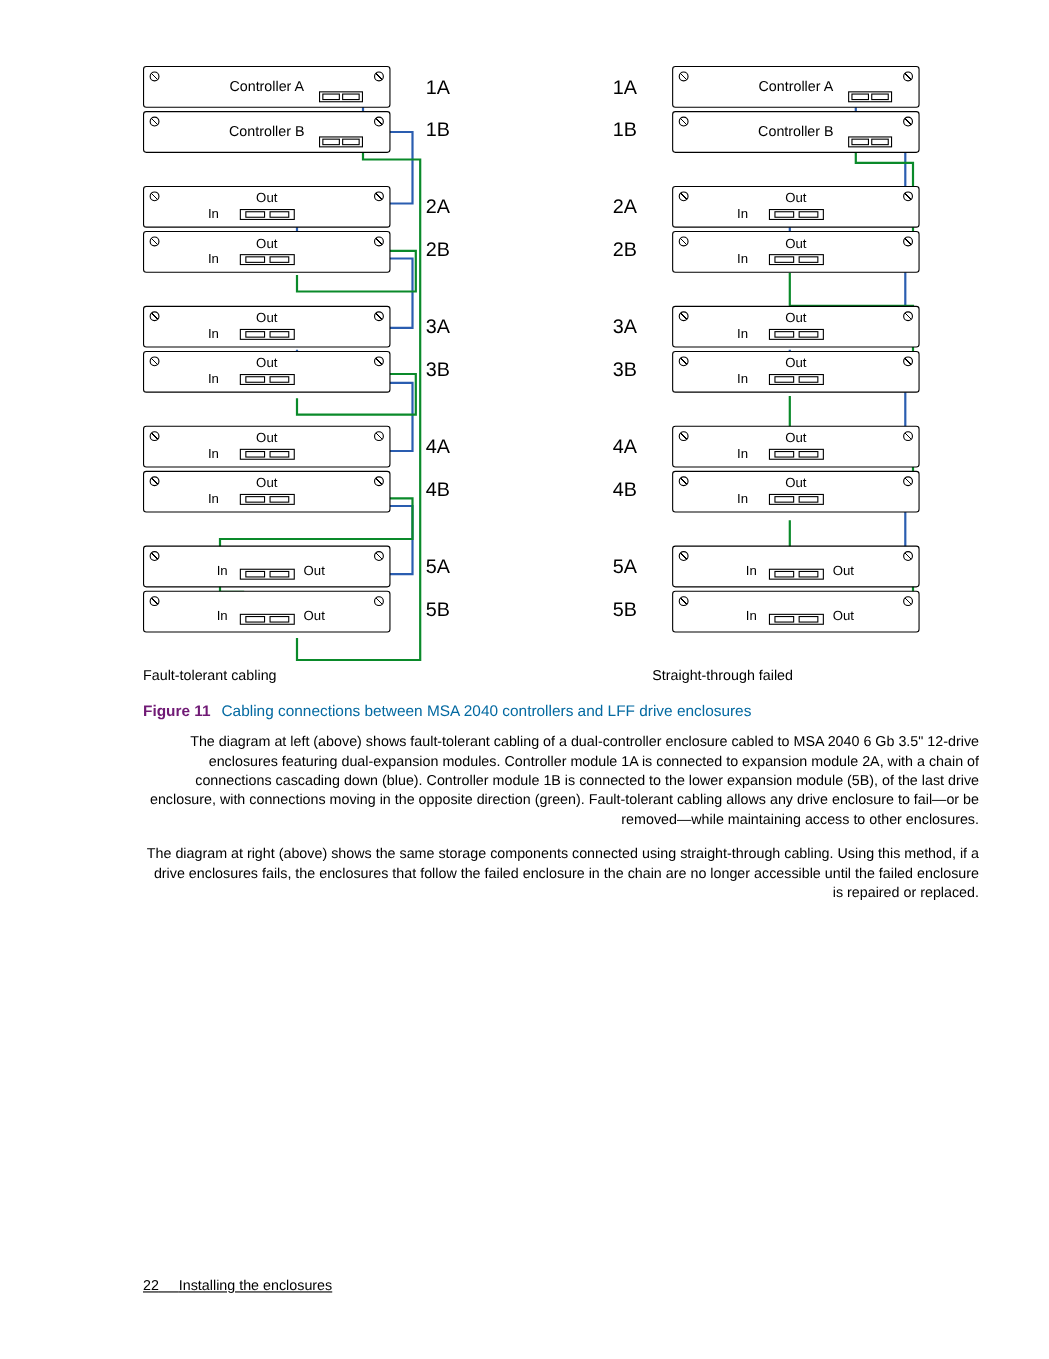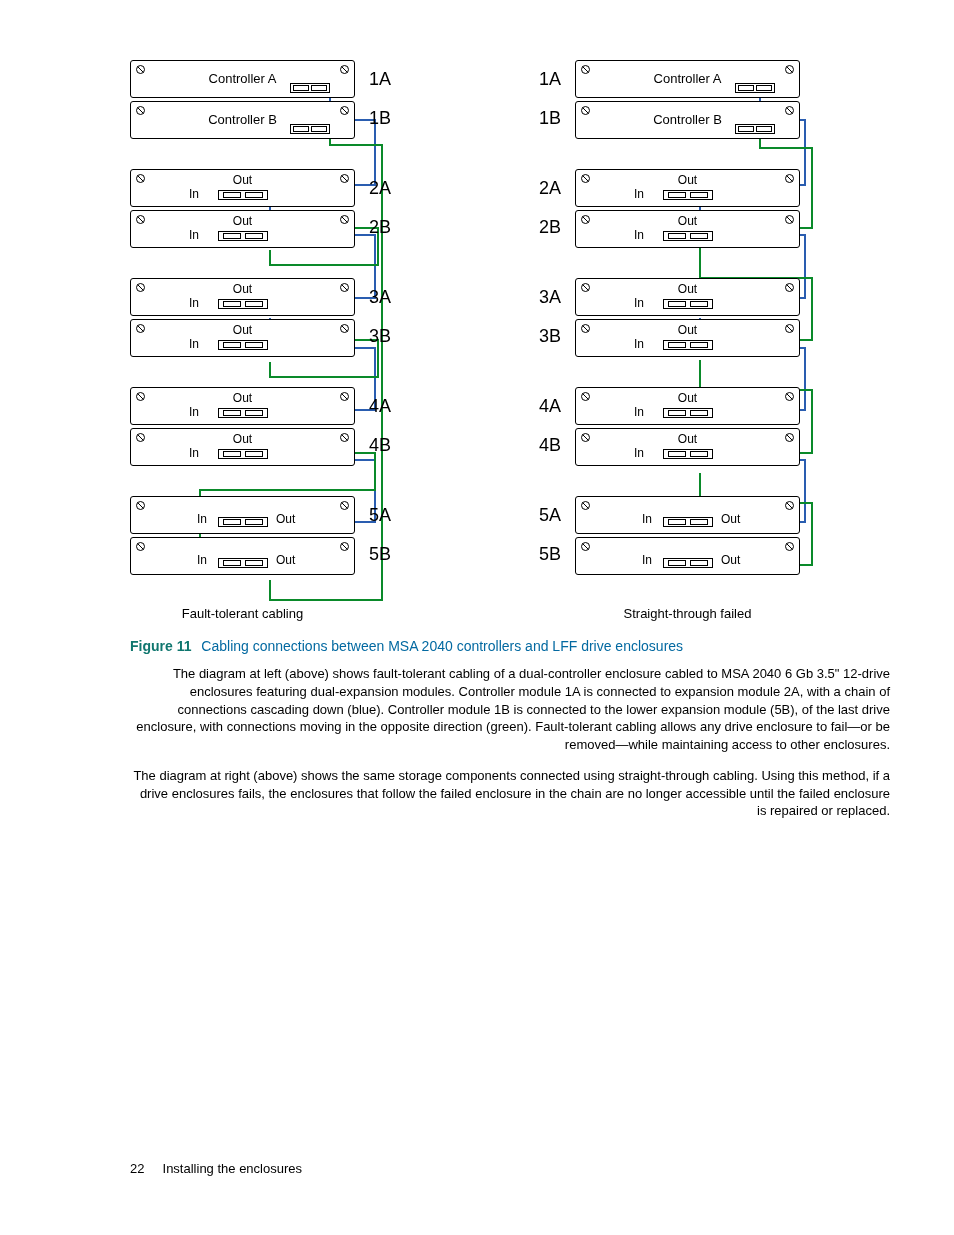--- a/index.html
+++ b/index.html
@@ -12,21 +12,21 @@
     box-sizing: border-box;
     line-height: 1.35;
   }
   .diagram-area {
     display: flex;
     gap: 120px;
     margin: 10px 0 10px 70px;
   }
   .stack { position: relative; }
   .group { margin-bottom: 30px; position: relative; }
-  .row { display: flex; align-items: center; }
+  .row { display: flex; align-items: center; gap: 18px; }
   .module {
     width: 225px;
     height: 38px;
     border: 1.5px solid #000;
     border-radius: 3px;
     position: relative;
     background: #fff;
     flex-shrink: 0;
     box-sizing: border-box;
   }
@@ -101,31 +101,30 @@
   .screw.l { left: 5px; }
   .screw.r { right: 5px; }
   .rowlabel {
     font-size: 18px;
     margin: 0 14px;
     width: 22px;
     flex-shrink: 0;
   }
   .rowlabel.left { text-align: right; }
   .sub-caption {
-    text-align: center;
     font-size: 13px;
     margin-top: 30px;
     width: 225px;
     margin-left: 0;
   }
   .fig-caption { margin: 14px 0 10px 70px; font-size: 14px; }
-  .fig-label { color: #0f766e; font-weight: bold; margin-right: 6px; }
+  .fig-label { color: #701a75; font-weight: bold; margin-right: 6px; }
   .fig-text  { color: #0369a1; }
   p.body { margin: 0 0 14px 70px; max-width: 760px; text-align: right; }
-  .footer { position: absolute; bottom: 32px; left: 70px; font-size: 13px; }
+  .footer { position: absolute; bottom: 32px; left: 70px; font-size: 13px; text-decoration: underline; }
   .page-wrap { position: relative; min-height: 1150px; }
   svg.cables { position:absolute; left:0; top:0; pointer-events:none; }
 </style>
 </head>
 <body>
 <div class="page-wrap">
 
 <div class="diagram-area">
 
   <div class="stack">

